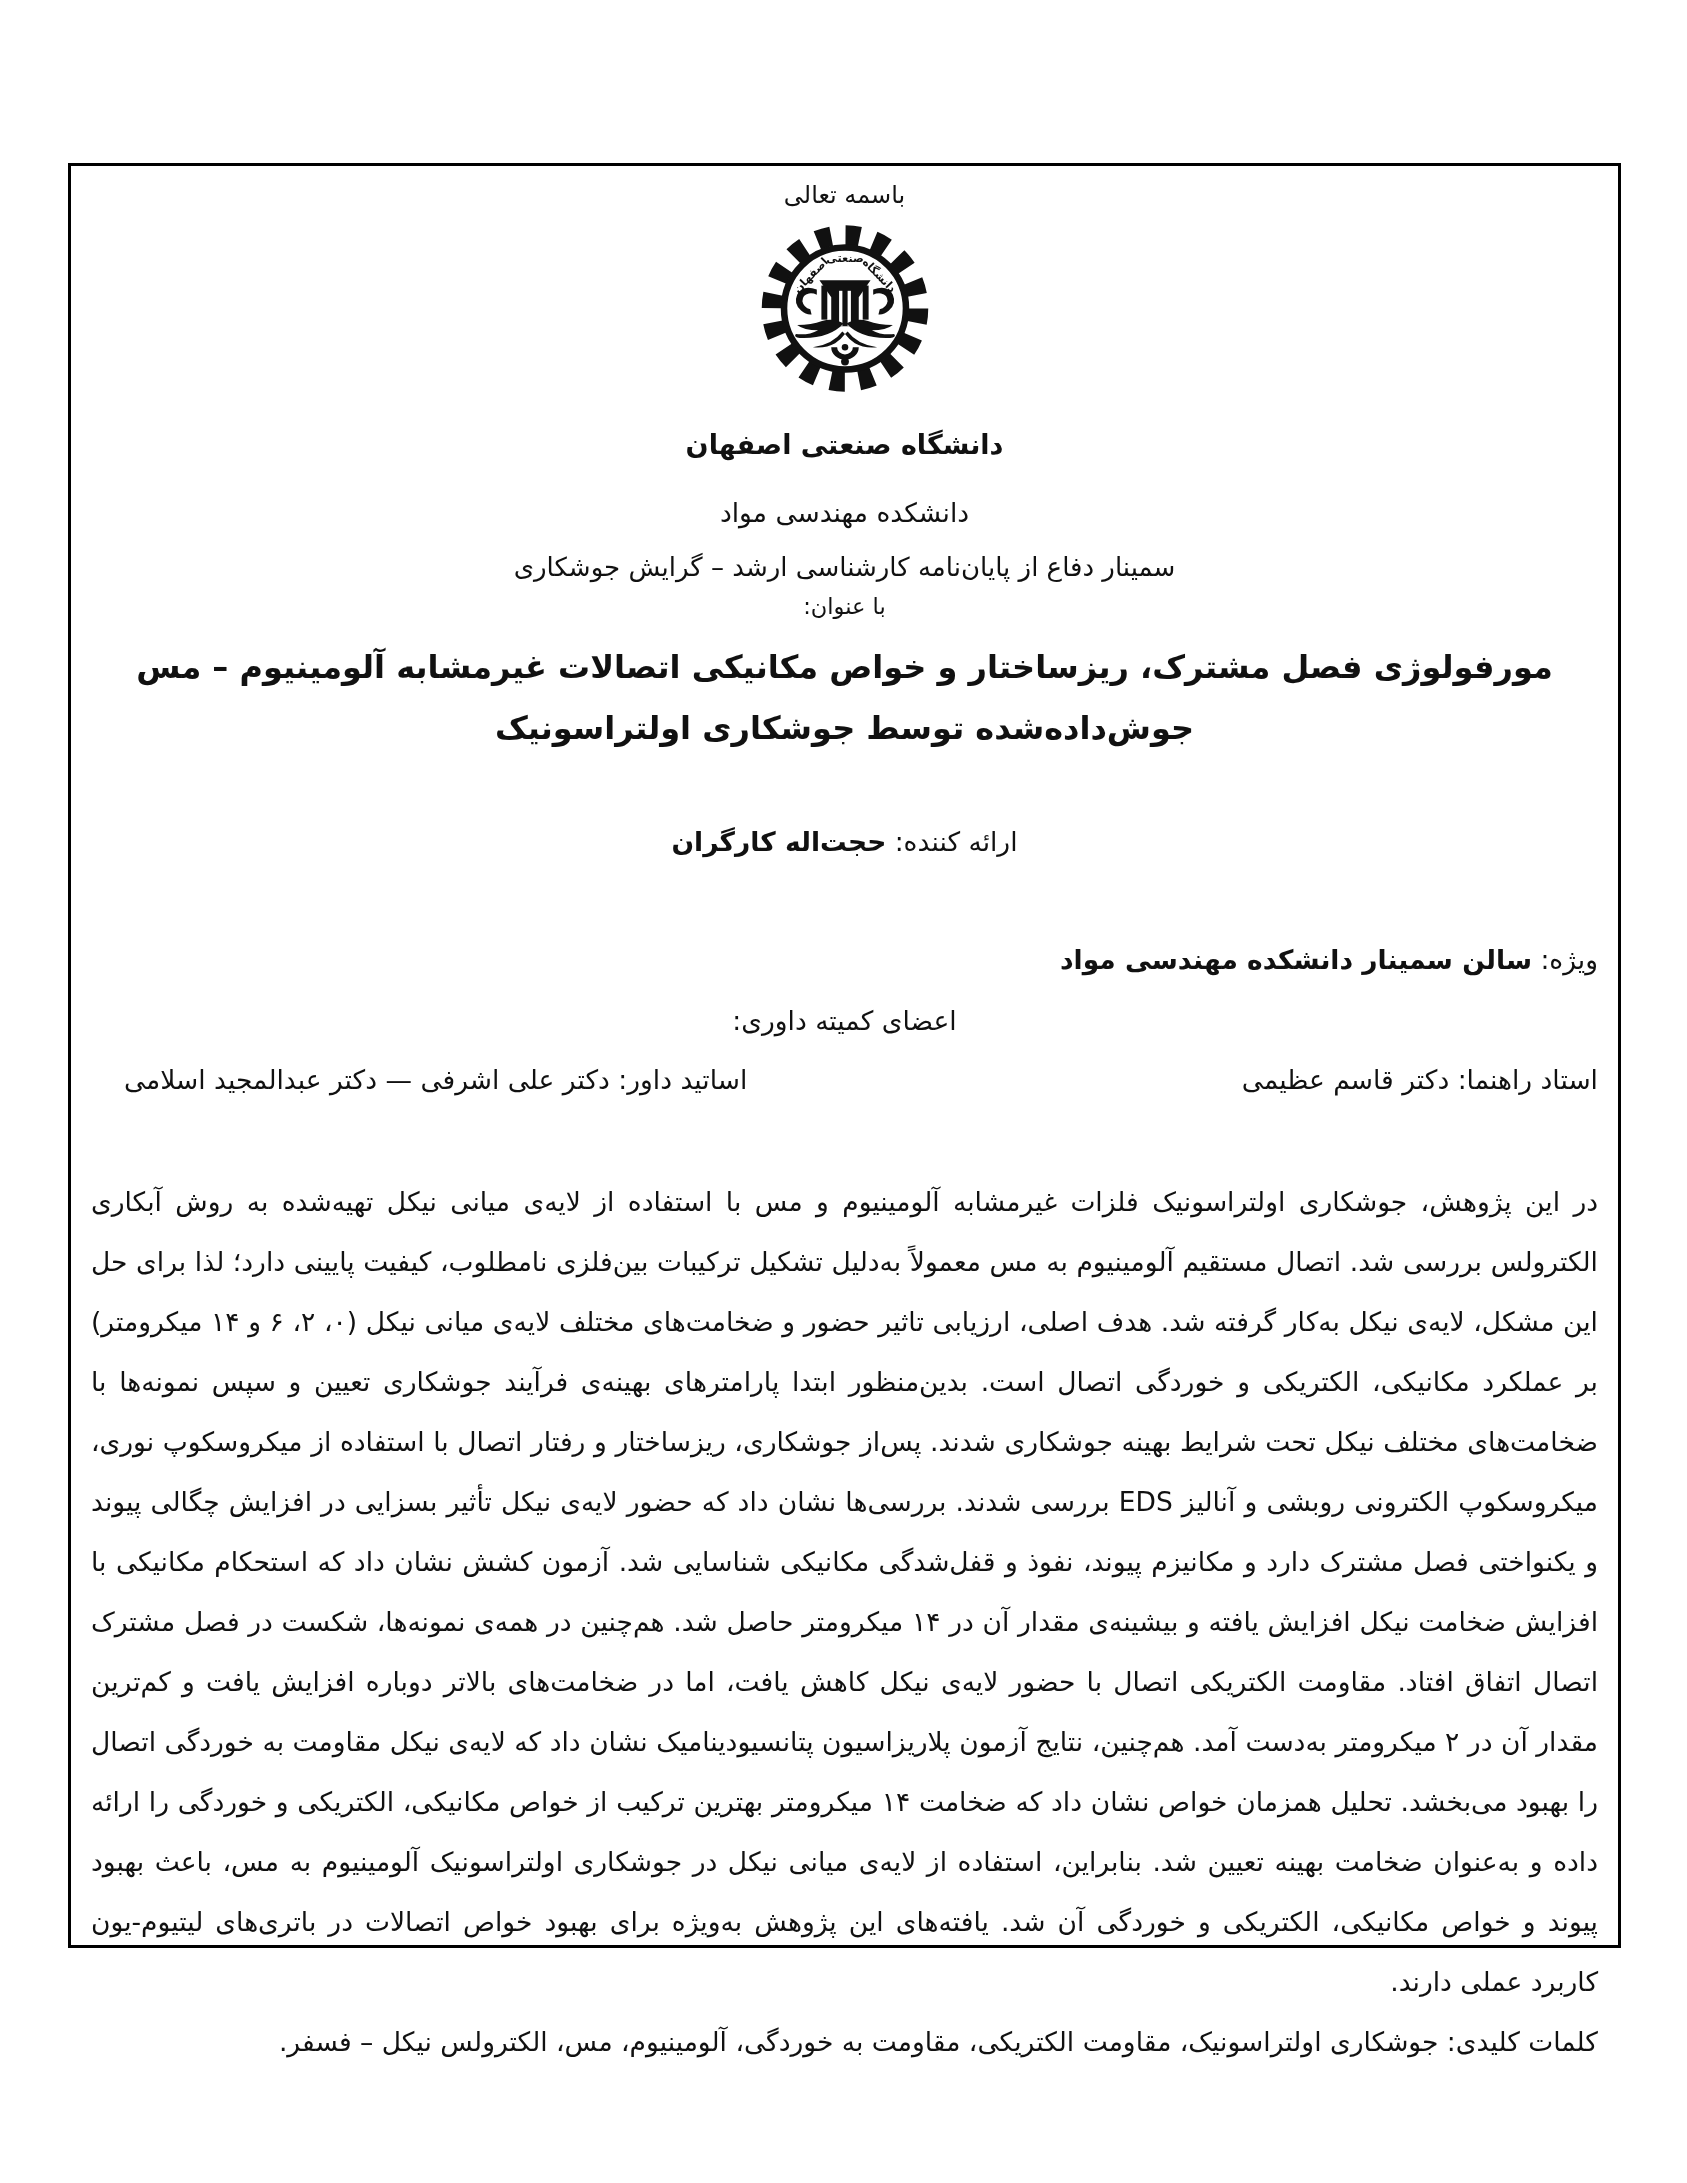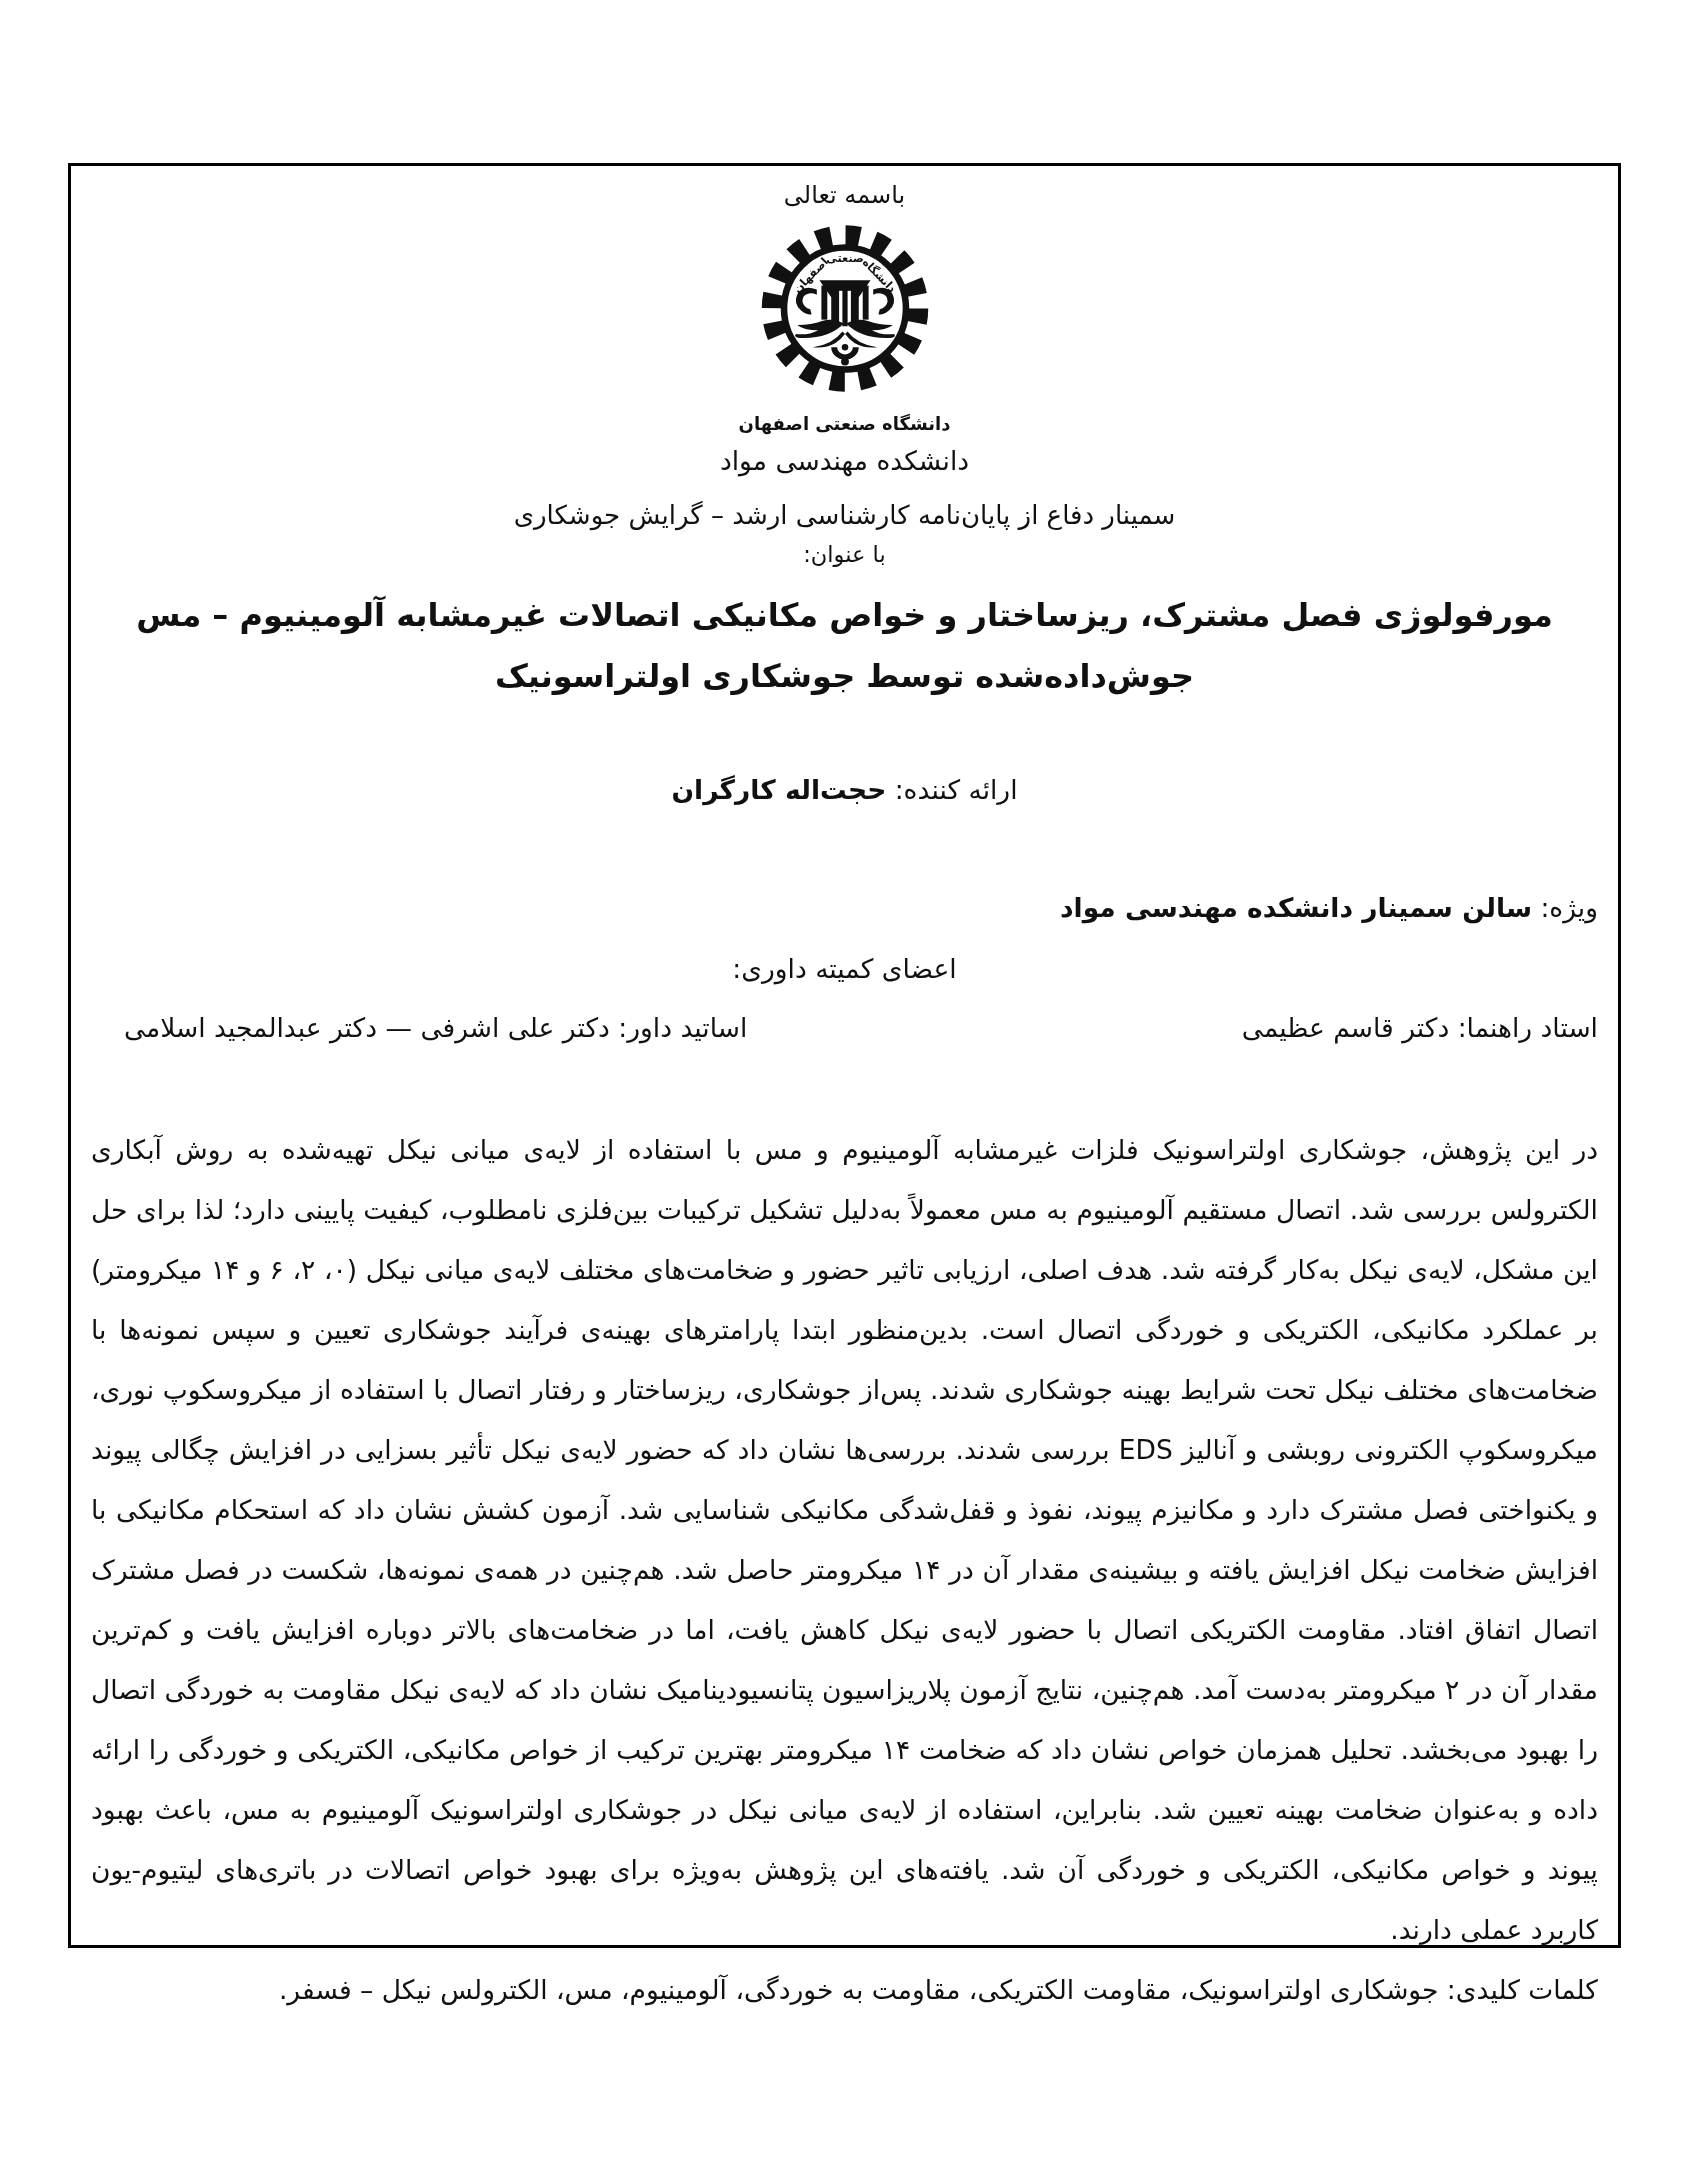--- a/index.html
+++ b/index.html
@@ -18,22 +18,22 @@
     box-sizing:border-box;
   }
   .content{
     position:absolute;inset:0;
     padding:0 20px;
     box-sizing:border-box;
     text-align:center;
   }
   .bismillah{margin-top:12px;font-size:24px;line-height:34px;}
   .logo{display:block;margin:8px auto 0 auto;}
-  .university{margin-top:8px;font-size:18px;line-height:37px;font-weight:bold;}
-  .faculty{margin-top:1px;font-size:26.5px;line-height:36px;}
+  .university{margin-top:29px;font-size:27px;line-height:37px;font-weight:bold;}
+  .faculty{margin-top:32px;font-size:26.5px;line-height:36px;}
   .seminar{margin-top:18px;font-size:26px;line-height:36px;text-align:center;}
   .title-lead{margin-top:5px;font-size:22.5px;line-height:32px;}
   .thesis-title{
     margin:14.6px auto 0 auto;max-width:1508px;
     font-size:32px;line-height:61px;font-weight:bold;
   }
   .presenter{margin-top:64px;font-size:26.5px;line-height:37px;}
   .presenter .name{font-weight:bold;}
   .schedule{
     margin-top:81px;

